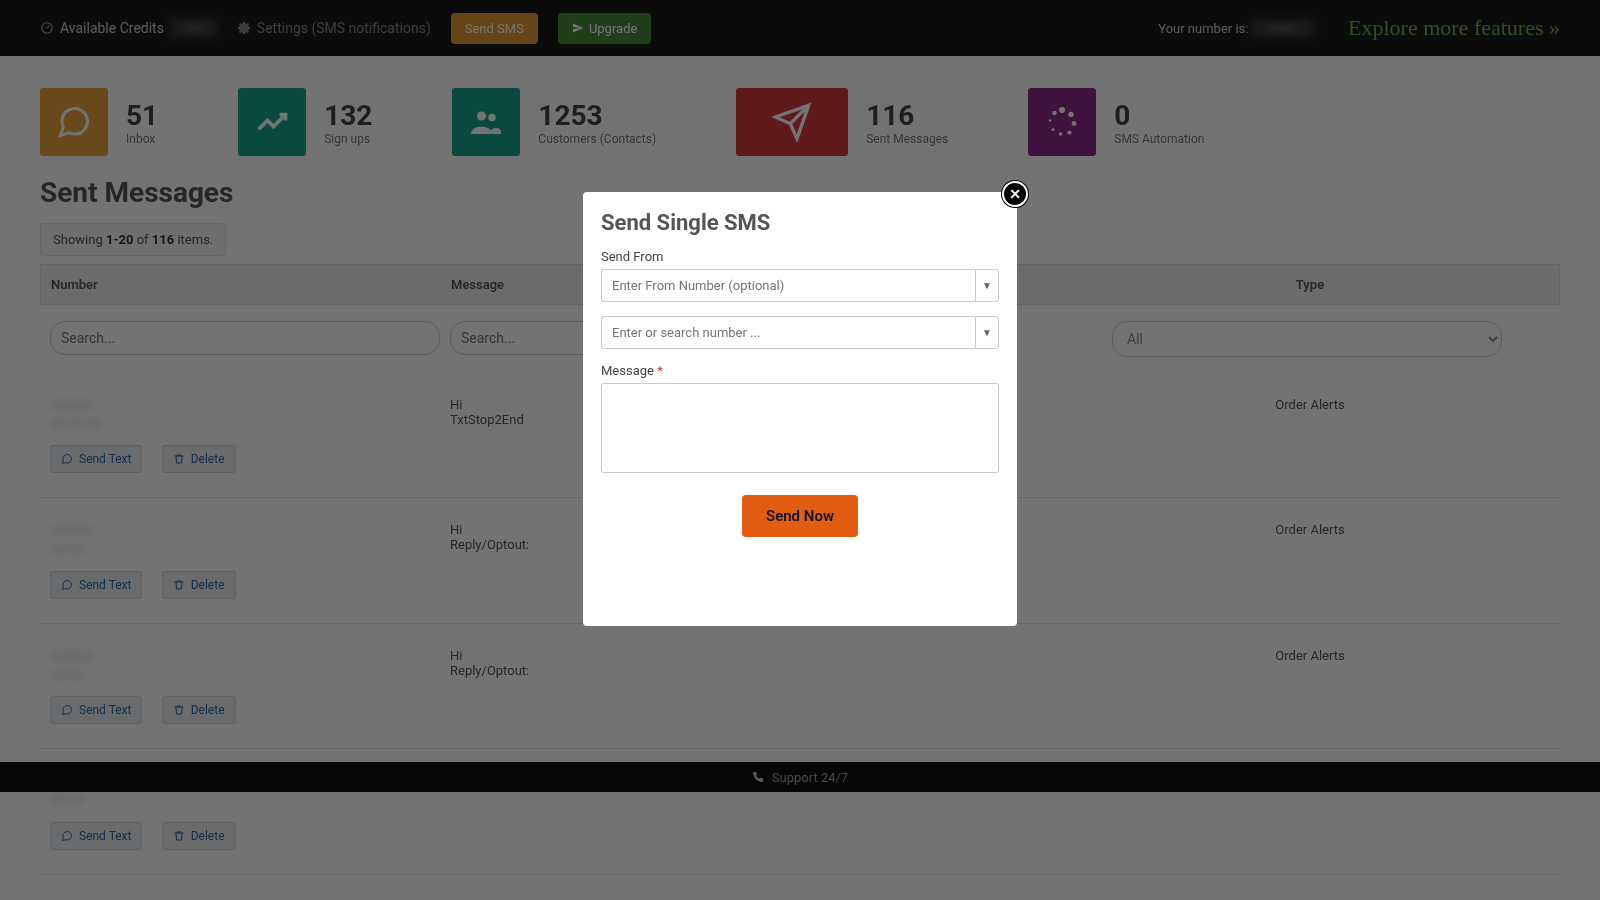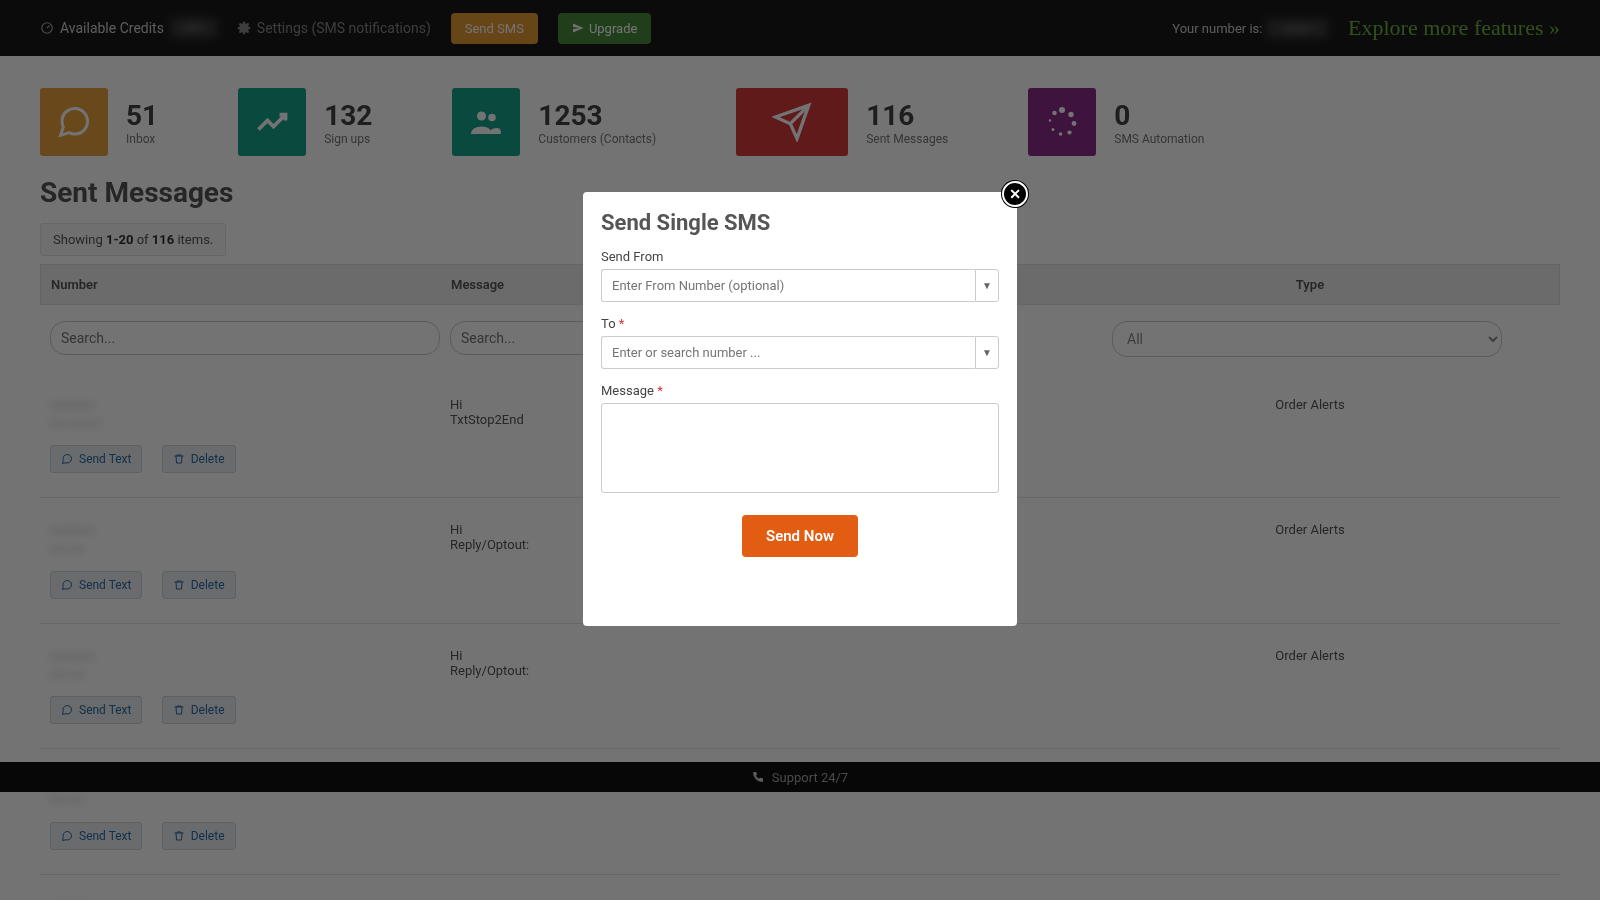--- a/index.html
+++ b/index.html
@@ -7,21 +7,21 @@
 
 
 .topbar { background:#1a1a1a; color:#aaa; height:56px; display:flex; align-items:center; padding:0 40px; font-size:14px; }
 .topbar .left { display:flex; align-items:center; gap:20px; }
 .topbar .credits { display:flex; align-items:center; gap:6px; color:#ccc; }
 .topbar .credits-val { background:#3a3a3a; border-radius:3px; padding:2px 14px; filter:blur(4px); color:#bbb; }
 .topbar .settings { display:flex; align-items:center; gap:6px; color:#888; }
 .btn { border:none; border-radius:4px; padding:8px 14px; font-size:13px; cursor:pointer; }
 .btn-orange { background:#e39a33; color:#fff; }
 .btn-green { background:#4a8a3a; color:#fff; display:inline-flex; align-items:center; gap:5px; }
-.topbar .right { margin-left:auto; display:flex; align-items:center; gap:20px; }
+.topbar .right { margin-left:auto; display:flex; align-items:center; gap:34px; }
 .your-number { color:#ccc; font-size:13px; }
 .your-number .num { background:#3a3a3a; padding:2px 18px; border-radius:3px; filter:blur(4px); color:#bbb; }
 .explore { color:#6db33f; font-family:"Brush Script MT",cursive; font-size:22px; }
 
 
 .stats { display:flex; gap:0; padding:32px 40px 20px 40px; }
 .stat { display:flex; align-items:center; }
 .stat + .stat { margin-left:80px; }
 .stat-icon { width:68px; height:68px; display:flex; align-items:center; justify-content:center; border-radius:3px; color:#fff; }
 .stat-icon.orange{background:#e8a23d;} .stat-icon.teal{background:#17a288;} .stat-icon.tealgrp{background:#17a288;}
@@ -59,21 +59,21 @@
 
 .overlay { position:absolute; inset:0; background:rgba(0,0,0,0.55); }
 .modal { position:absolute; top:192px; left:50%; transform:translateX(-50%); width:434px; min-height:434px; background:#fff; border-radius:4px; padding:18px 18px 40px 18px; }
 .modal h2 { font-size:22px; font-weight:700; color:#555; margin-bottom:14px; }
 .modal label { display:block; font-size:13px; color:#444; margin-bottom:5px; }
 .req { color:#d33; }
 .combo { display:flex; margin-bottom:14px; }
 .combo input { flex:1; border:1px solid #ccc; border-right:none; border-radius:3px 0 0 3px; padding:8px 10px; font-size:13px; color:#888; }
 .combo .caret { width:24px; border:1px solid #ccc; border-radius:0 3px 3px 0; display:flex; align-items:center; justify-content:center; background:#fff; cursor:pointer; font-size:10px; color:#666; }
 .modal textarea { width:100%; height:90px; border:1px solid #ccc; border-radius:3px; resize:none; padding:8px; font-size:13px; }
-.send-now { display:block; margin:18px auto 0; background:#e25c12; color:#ffffff; border:none; padding:12px 24px; font-size:15px; font-weight:600; border-radius:4px; cursor:pointer; }
+.send-now { display:block; margin:18px auto 0; background:#e25c12; color:#0f172a; border:none; padding:12px 24px; font-size:15px; font-weight:600; border-radius:4px; cursor:pointer; }
 .modal-close { position:absolute; top:-11px; right:-11px; width:26px; height:26px; border-radius:50%; background:#000; color:#fff; border:2px solid #fff; display:flex; align-items:center; justify-content:center; font-size:14px; font-weight:bold; cursor:pointer; box-shadow:0 0 0 1px #000; }
 
 svg { display:block; }
 </style>
 </head>
 <body>
 
 <div class="topbar">
   <div class="left">
     <div class="credits">
@@ -323,21 +323,20 @@
 <div class="modal">
   <div class="modal-close">✕</div>
   <h2>Send Single SMS</h2>
 
   <label>Send From</label>
   <div class="combo">
     <input placeholder="Enter From Number (optional)" style="">
     <div class="caret">▼</div>
   </div>
 
-  <label><span>To</span> <span class="req">*</span></label>
   <div class="combo">
     <input placeholder="Enter or search number ..." style="">
     <div class="caret">▼</div>
   </div>
 
   <label><span>Message</span> <span class="req">*</span></label>
   <textarea style=""></textarea>
 
   <button class="send-now">Send Now</button>
 </div>

